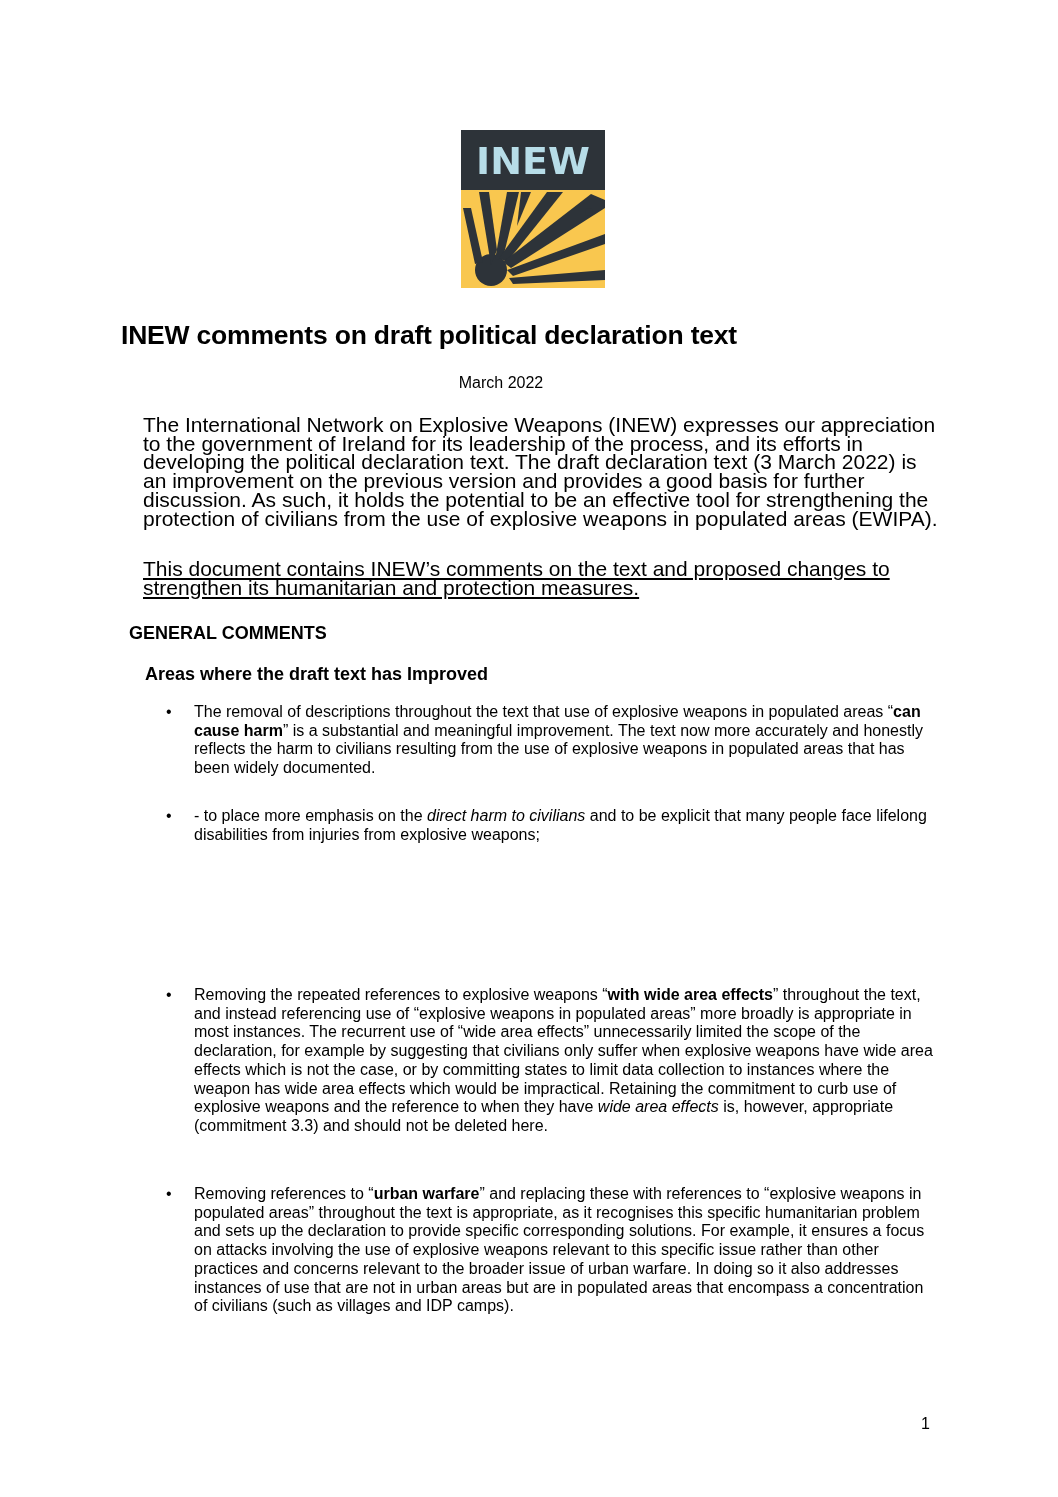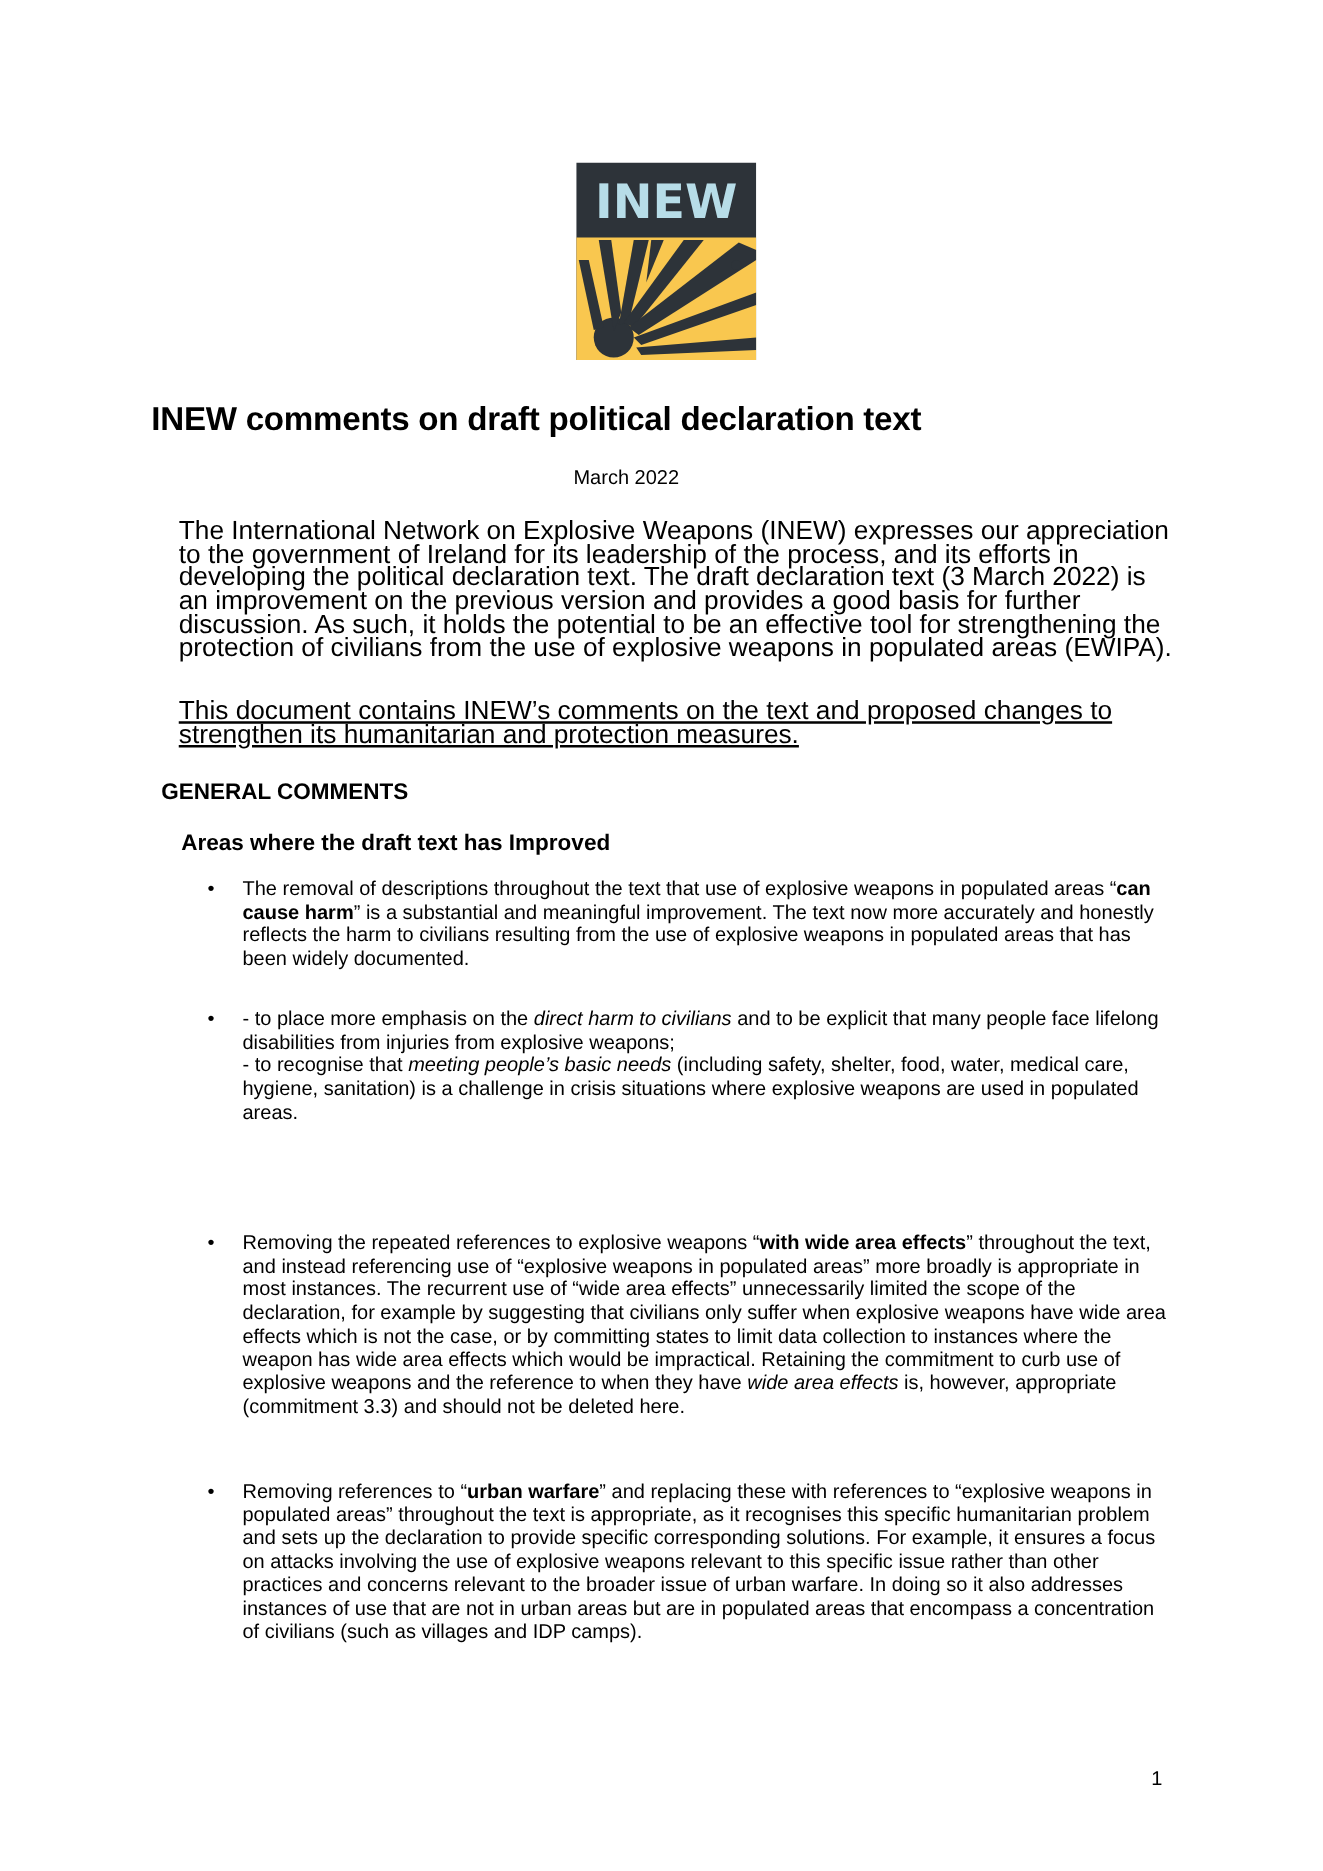--- a/index.html
+++ b/index.html
@@ -48,21 +48,20 @@
 
 <div class="h" style="top:623px;">GENERAL COMMENTS</div>
 <div class="h" style="top:664px;margin-left:16px;">Areas where the draft text has Improved</div>
 
 <div class="bullet" style="top:703px;">•</div>
 <div class="btext" style="top:703px;"><span>The removal of descriptions throughout the text that use of explosive weapons in populated areas “</span><b>can cause harm</b><span>” is a substantial and meaningful improvement. The text now more accurately and honestly reflects the harm to civilians resulting from the use of explosive weapons in populated areas that has been widely documented.</span></div>
 
 <div class="bullet" style="top:807px;">•</div>
 <div class="btext" style="top:807px;">
   <div><span>- to place more emphasis on the </span><i>direct harm to civilians</i><span> and to be explicit that many people face lifelong disabilities from injuries from explosive weapons;</span></div>
-  <div><span>- to recognise that </span><i>meeting people’s basic needs</i><span> (including safety, shelter, food, water, medical care, hygiene, sanitation) is a challenge in crisis situations where explosive weapons are used in populated areas.</span></div>
 </div>
 
 <div class="bullet" style="top:986px;">•</div>
 <div class="btext" style="top:986px;"><span>Removing the repeated references to explosive weapons “</span><b>with wide area effects</b><span>” throughout the text, and instead referencing use of “explosive weapons in populated areas” more broadly is appropriate in most instances. The recurrent use of “wide area effects” unnecessarily limited the scope of the declaration, for example by suggesting that civilians only suffer when explosive weapons have wide area effects which is not the case, or by committing states to limit data collection to instances where the weapon has wide area effects which would be impractical. Retaining the commitment to curb use of explosive weapons and the reference to when they have </span><i>wide area effects</i><span> is, however, appropriate (commitment 3.3) and should not be deleted here.</span></div>
 
 <div class="bullet" style="top:1185px;">•</div>
 <div class="btext" style="top:1185px;"><span>Removing references to “</span><b>urban warfare</b><span>” and replacing these with references to “explosive weapons in populated areas” throughout the text is appropriate, as it recognises this specific humanitarian problem and sets up the declaration to provide specific corresponding solutions. For example, it ensures a focus on attacks involving the use of explosive weapons relevant to this specific issue rather than other practices and concerns relevant to the broader issue of urban warfare. In doing so it also addresses instances of use that are not in urban areas but are in populated areas that encompass a concentration of civilians (such as villages and IDP camps).</span></div>
 
 <div class="pnum">1</div>
 

